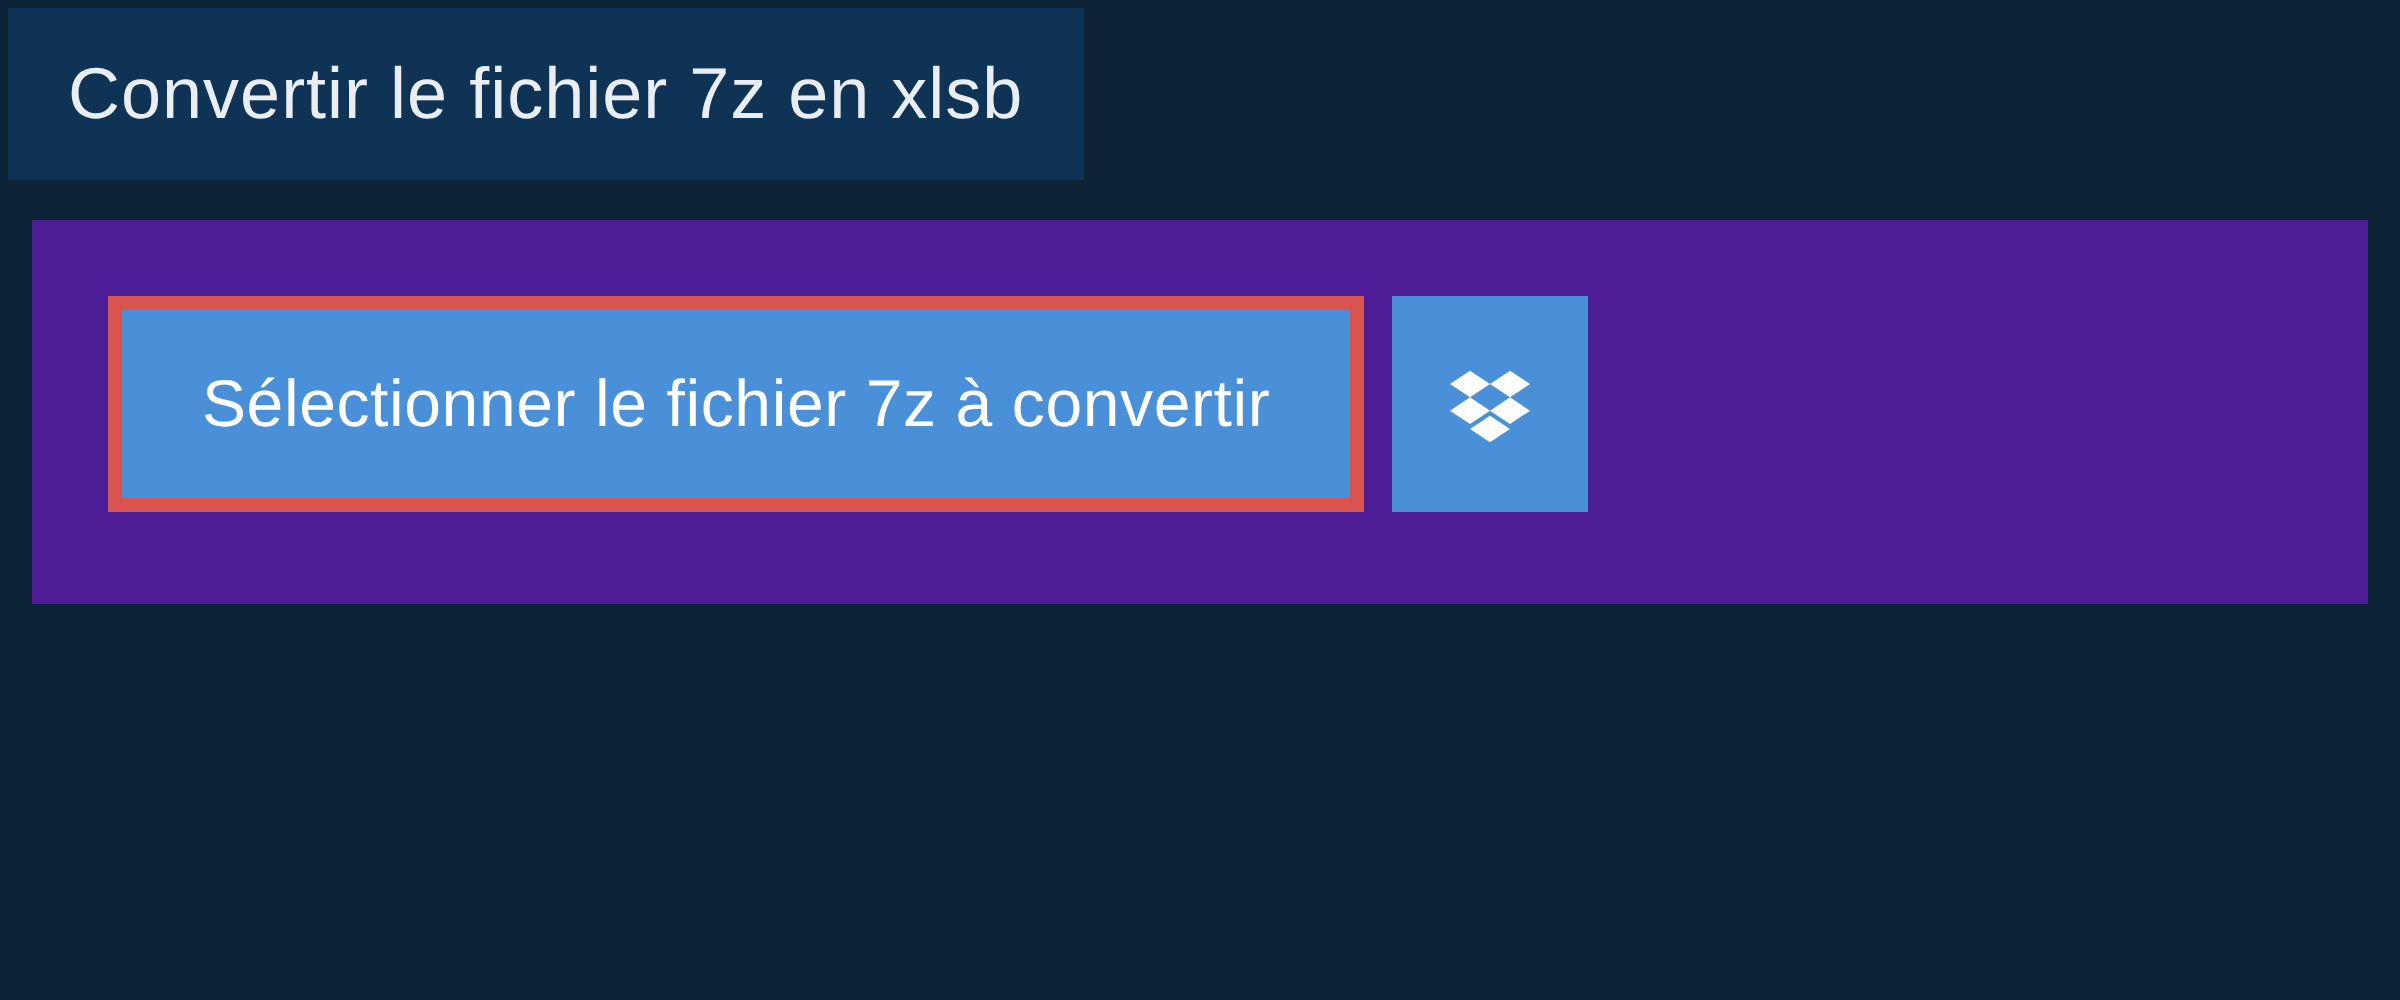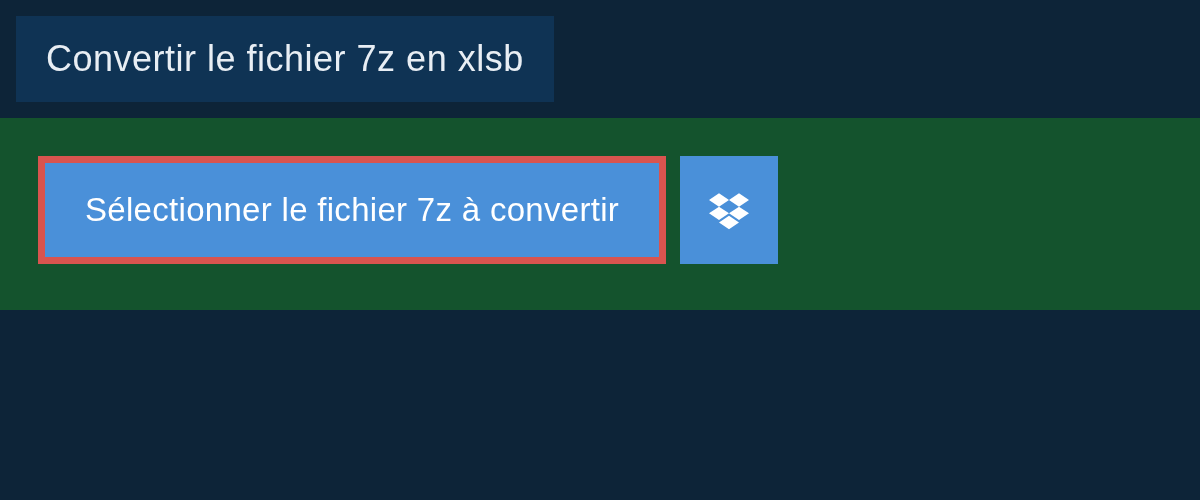--- a/index.html
+++ b/index.html
@@ -11,32 +11,32 @@
       width: 1200px;
       height: 500px;
       background-color: #0d2438;
       font-family: -apple-system, BlinkMacSystemFont, 'Segoe UI', Arial, sans-serif;
       overflow: hidden;
     }
     .header-tab {
       display: inline-block;
       background-color: #0f3354;
       padding: 22px 30px;
-      margin: 16px;
+      margin: 4px;
     }
     .header-title {
       color: #e8eef4;
       font-size: 36px;
       font-weight: 400;
       letter-spacing: 0.5px;
     }
     .upload-panel {
-      background-color: #14532d;
+      background-color: #4c1d95;
       padding: 38px 48px 46px 38px;
-      margin: 0;
+      margin: 16px;
       display: flex;
       gap: 14px;
       align-items: stretch;
     }
     .select-file-button {
       background-color: #4a90d9;
       border: 7px solid #d9544f;
       color: #ffffff;
       font-size: 33px;
       font-weight: 400;

